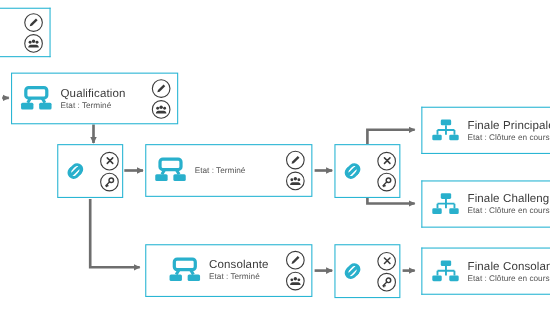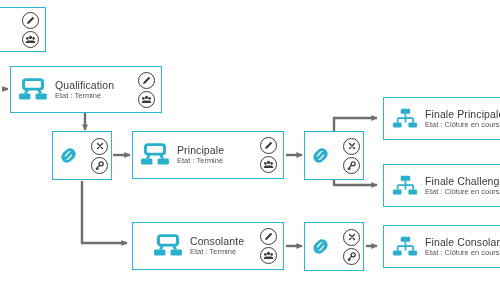--- a/index.html
+++ b/index.html
@@ -205,21 +205,20 @@
   <div class="node" style="left:132px;top:131px;width:152px;height:48px;">
     <div class="glyph" style="padding-left:7px;">
       <svg width="30" height="26" viewBox="0 0 34 30">
         <path d="M9 3 h16 a3 3 0 0 1 3 3 v5 a3 3 0 0 1 -3 3 h-16 a3 3 0 0 1 -3 -3 v-5 a3 3 0 0 1 3 -3 z" fill="none" stroke="#29B0CC" stroke-width="3.4"></path>
         <path d="M11 14 L8 19 M23 14 L26 19" stroke="#29B0CC" stroke-width="3.2" fill="none"></path>
         <rect x="1" y="19" width="13" height="7" rx="1.6" fill="#29B0CC"></rect>
         <rect x="20" y="19" width="13" height="7" rx="1.6" fill="#29B0CC"></rect>
       </svg>
     </div>
     <div class="labels">
-      <div class="ttl">Principale</div>
       <div class="sub">Etat : Terminé</div>
     </div>
     <div class="actions">
       <span class="cbtn">
         <svg width="11" height="11" viewBox="0 0 16 16">
           <path d="M11.2 2.6 L13.4 4.8 L6.0 12.2 L3.0 13.0 L3.8 10.0 Z" fill="#3a3a3a"></path>
         </svg>
       </span>
       <span class="cbtn">
         <svg width="11" height="11" viewBox="0 0 16 16">

